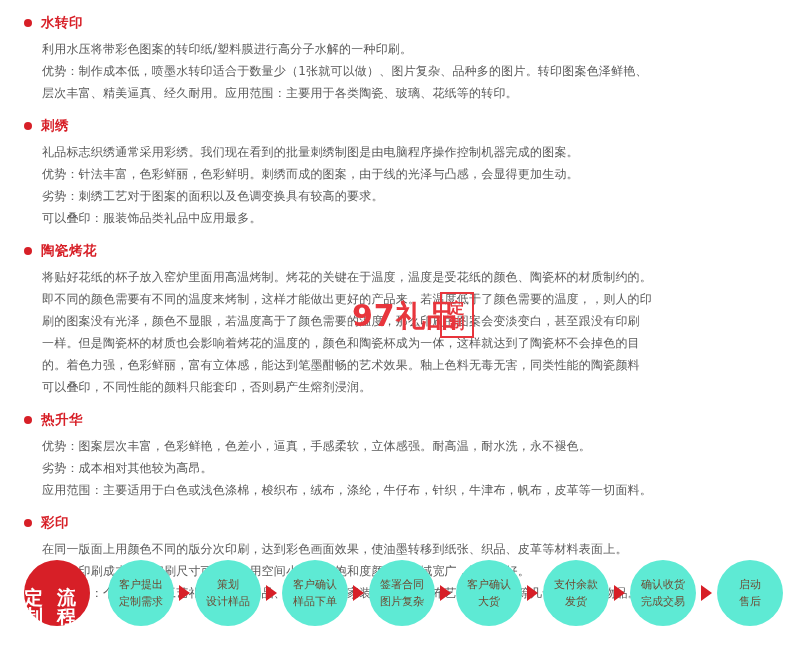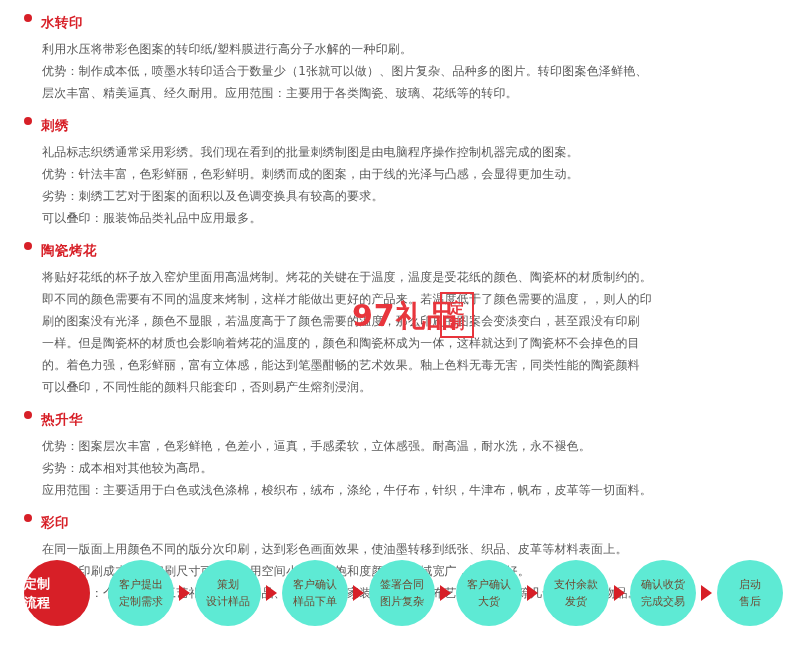--- a/index.html
+++ b/index.html
@@ -22,21 +22,21 @@
     box-sizing: border-box;
     padding: 14px 24px 0 24px;
   }
 
   
   .section {
     margin-bottom: 14px;
   }
   .sec-head {
     display: flex;
-    align-items: flex-start;
+    align-items: center;
     margin-bottom: 7px;
   }
   .bullet {
     width: 8px;
     height: 8px;
     border-radius: 50%;
     background: #d71f27;
     margin-right: 9px;
     flex: 0 0 auto;
   }
@@ -101,25 +101,25 @@
     display: flex;
     align-items: center;
     height: 66px;
   }
   .flow-badge {
     width: 66px;
     height: 66px;
     border-radius: 50%;
     background: #d71f27;
     color: #ffffff;
-    font-size: 13px;
-    font-weight: bold;
-    display: flex;
-    flex-direction: column;
-    align-items: flex-start;
+    font-size: 19px;
+    font-weight: bold;
+    display: flex;
+    flex-direction: row;
+    align-items: flex-end;
     justify-content: center;
     line-height: 19px;
     flex: 0 0 auto;
     margin-right: 8px;
   }
   .flow-step {
     width: 66px;
     height: 66px;
     border-radius: 50%;
     background: #5eead4;

